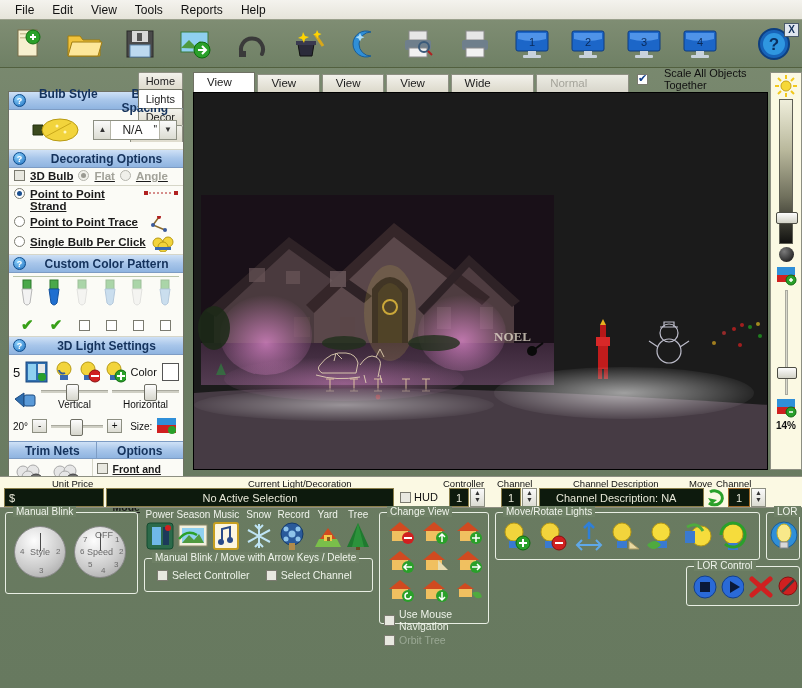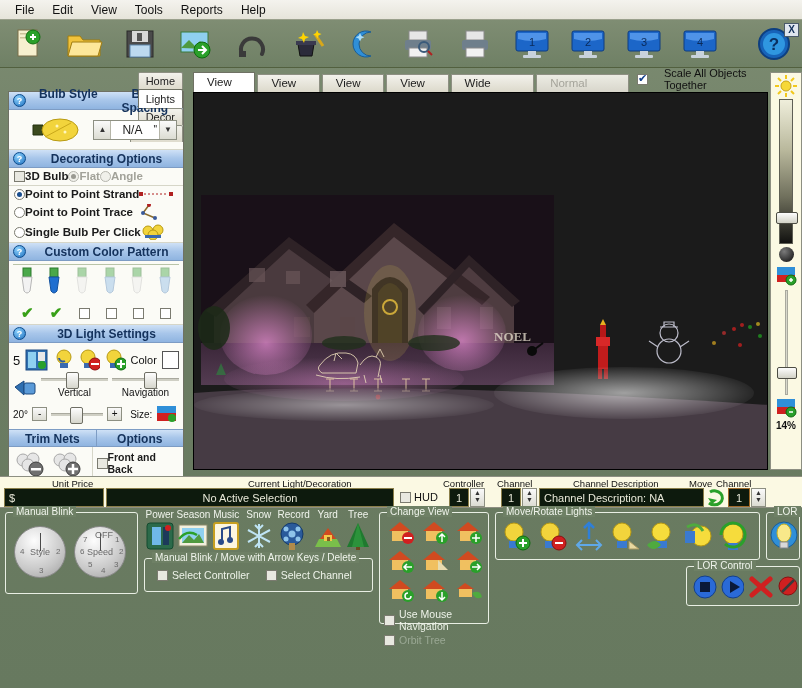--- a/index.html
+++ b/index.html
@@ -46,22 +46,22 @@
   .hdr2 span { flex:1; text-align:center; }
 
   .bulbrow { height:40px; display:flex; align-items:center; padding:0 6px; gap:6px;
     background:#fbfbf6; border-bottom:1px solid #d6d6c8; }
   .spin { display:flex; align-items:center; border:1px solid #8d8f82; background:#fff; height:20px; }
   .spbtn { width:17px; height:18px; background:linear-gradient(180deg,#fafafa,#dcdcd2);
     border-right:1px solid #b5b5a8; font-size:8px; text-align:center; line-height:18px; color:#333; }
   .spbtn.r { border-right:none; border-left:1px solid #b5b5a8; }
   .spval { width:42px; text-align:center; font-size:12px; color:#222; }
 
-  .optrow { display:flex; align-items:center; padding:2px 5px;
-    font-size:11.5px; font-weight:bold; color:#1b1b1b; }
+  .optrow { display:flex; align-items:flex-start; gap:5px; padding:2px 5px;
+    font-size:11.5px; font-weight:bold; color:#1b1b1b;text-decoration:underline; }
   .cbx { width:11px; height:11px; border:1px solid #7b7b70; background:#fff; flex:none; }
   .cbx.gray { background:#e8e8e0; }
   .rad { width:11px; height:11px; border-radius:50%; border:1px solid #7b7b70;
     background:#fff; flex:none; position:relative; }
   .rad.on::after { content:''; position:absolute; left:2px; top:2px; width:5px; height:5px;
     border-radius:50%; background:#1a4f8f; }
   .rad.dis { border-color:#b5b5ad; background:#f0f0ea; }
   .rad.dis.on::after { background:#9a9a92; }
   .dis-txt { color:#a2a299; }
 
@@ -448,21 +448,21 @@
           <div style="flex:1">
             <div class="track">
               <div class="thumb" style="left:38%"></div>
             </div>
             <div style="text-align:center;font-size:10px;margin-top:6px">Vertical</div>
           </div>
           <div style="flex:1">
             <div class="track">
               <div class="thumb" style="left:48%"></div>
             </div>
-            <div style="text-align:center;font-size:10px;margin-top:6px">Navigation</div>
+            <div style="text-align:center;font-size:10px;margin-top:6px">Horizontal</div>
           </div>
         </div>
 
         <div class="sliderow">
           <span style="font-size:10px">20°</span>
           <span class="sminus">-</span>
           <div class="track" style="max-width:52px">
             <div class="thumb" style="left:36%"></div>
           </div>
           <span class="splus">+</span>
@@ -677,21 +677,21 @@
 
     <div class="stlabel" style="left:443px">Controller</div>
     <div class="stbox" style="left:449px;width:20px">1</div>
     <div class="minispin" style="left:470px">▲<br>▼</div>
 
     <div class="stlabel" style="left:497px">Channel</div>
     <div class="stbox" style="left:501px;width:20px">1</div>
     <div class="minispin" style="left:522px">▲<br>▼</div>
 
     <div class="stlabel" style="left:573px">Channel Description</div>
-    <div class="stbox" style="left:539px;width:165px;text-align:left;padding-left:4px">Channel Description: NA</div>
+    <div class="stbox" style="left:539px;width:165px;text-align:left;padding-left:16px">Channel Description: NA</div>
 
     <div class="stlabel" style="left:689px">Move</div>
     <div class="stlabel" style="left:716px">Channel</div>
     <svg width="22" height="19" style="position:absolute;left:706px;top:11px">
       <path d="M4 4 a8 7 0 1 1 -1 11" stroke="#2aa02a" stroke-width="3" fill="none"></path>
       <path d="M2 10 l4 6 l5 -4 z" fill="#2aa02a"></path>
     </svg>
     <div class="stbox" style="left:728px;width:22px;border-color:#a06a2a">1</div>
     <div class="minispin" style="left:751px">▲<br>▼</div>
   </div>

